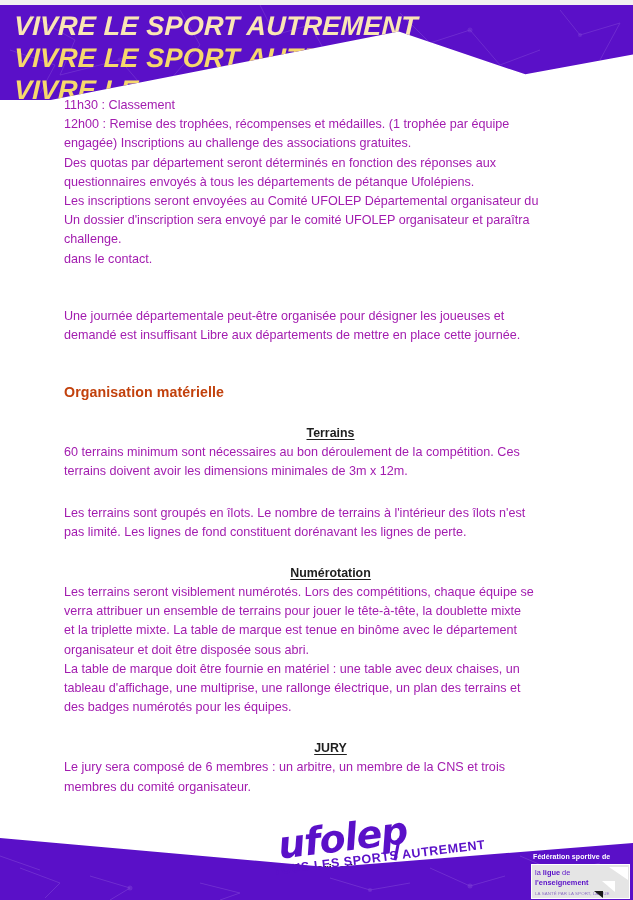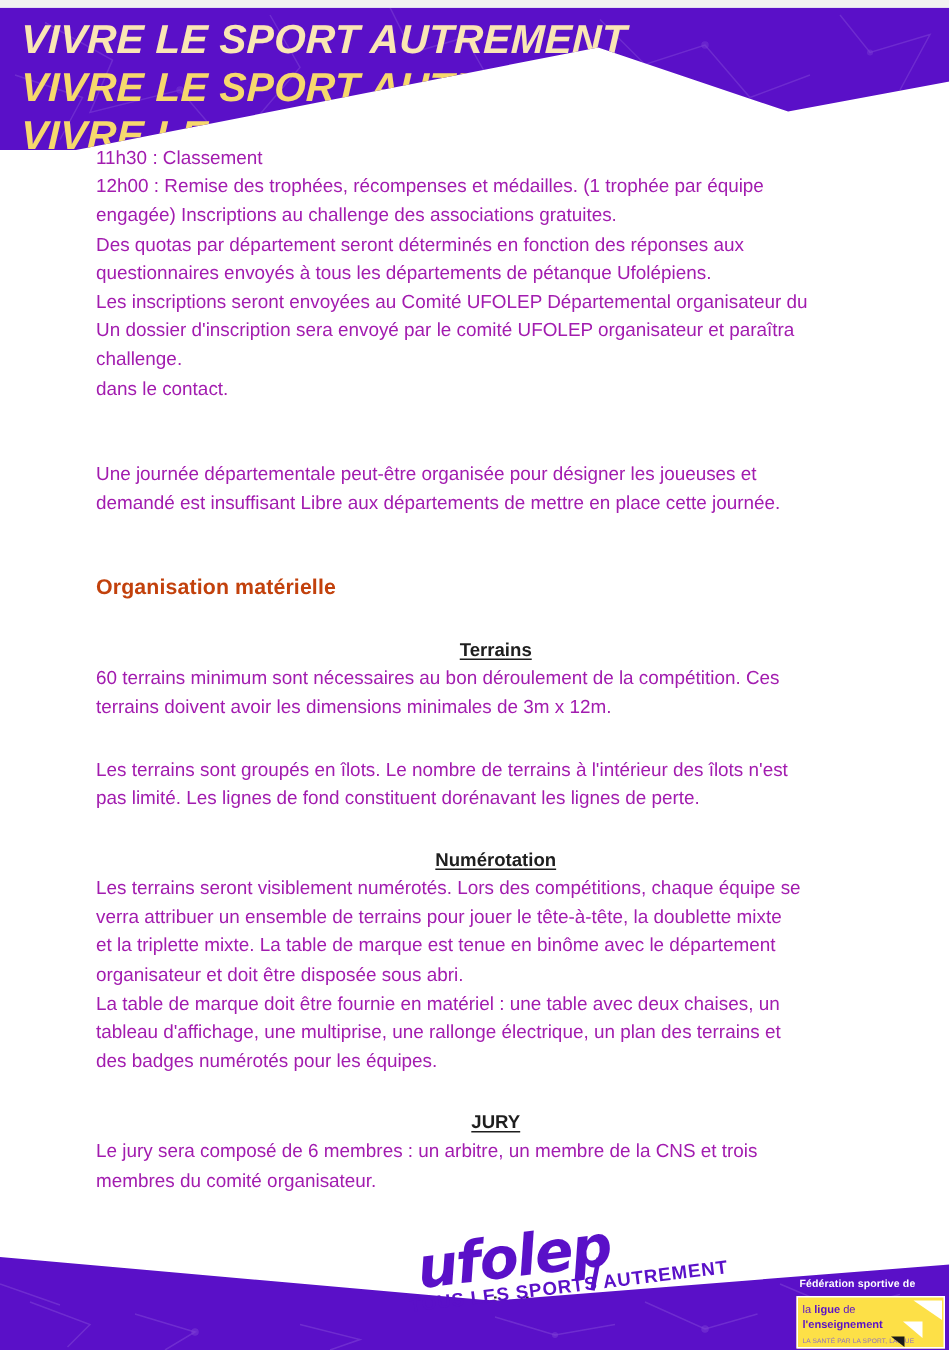--- a/index.html
+++ b/index.html
@@ -169,21 +169,21 @@
     color: #ffffff;
     letter-spacing: 0.1px;
     line-height: 10px;
     padding-left: 2px;
   }
   .ligue-box {
     position: relative;
     margin-top: 2px;
     width: 97px;
     height: 33px;
-    background: #fde047;
+    background: #e5e5e5;
     border: 1px solid #ffffff;
     overflow: hidden;
   }
   .ligue-l1, .ligue-l2 {
     font-family: "Liberation Sans", sans-serif;
     font-size: 7.4px;
     color: #5a10c8;
     line-height: 10px;
     padding-left: 3px;
   }

